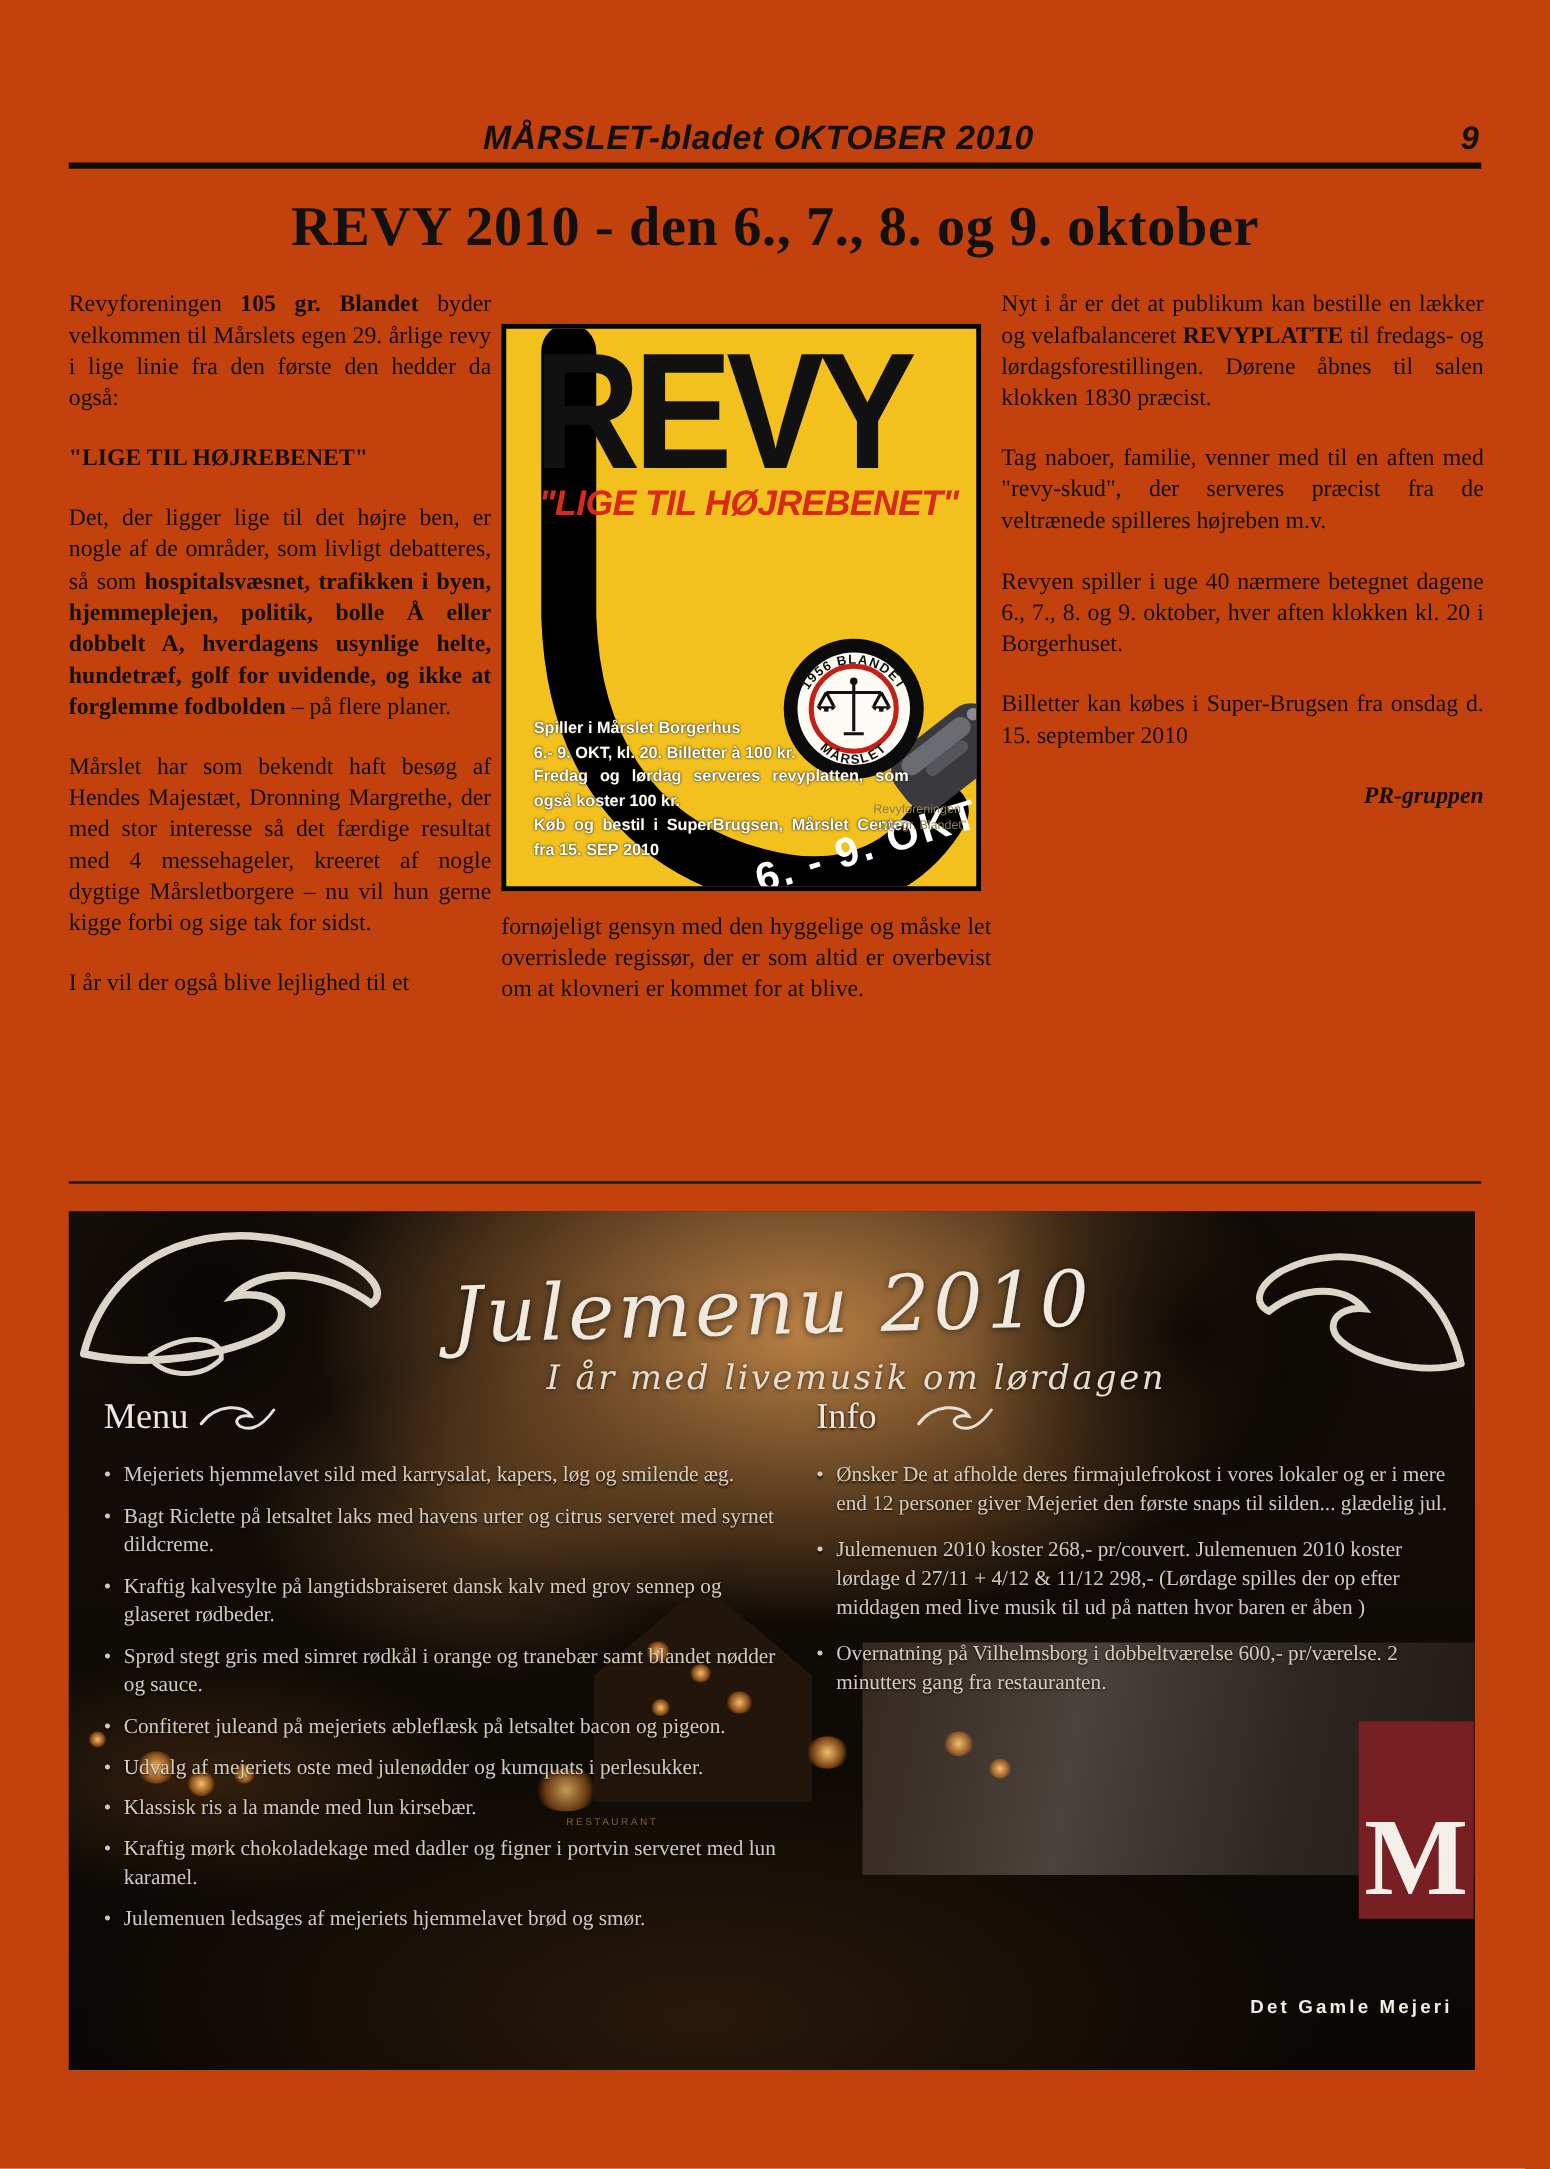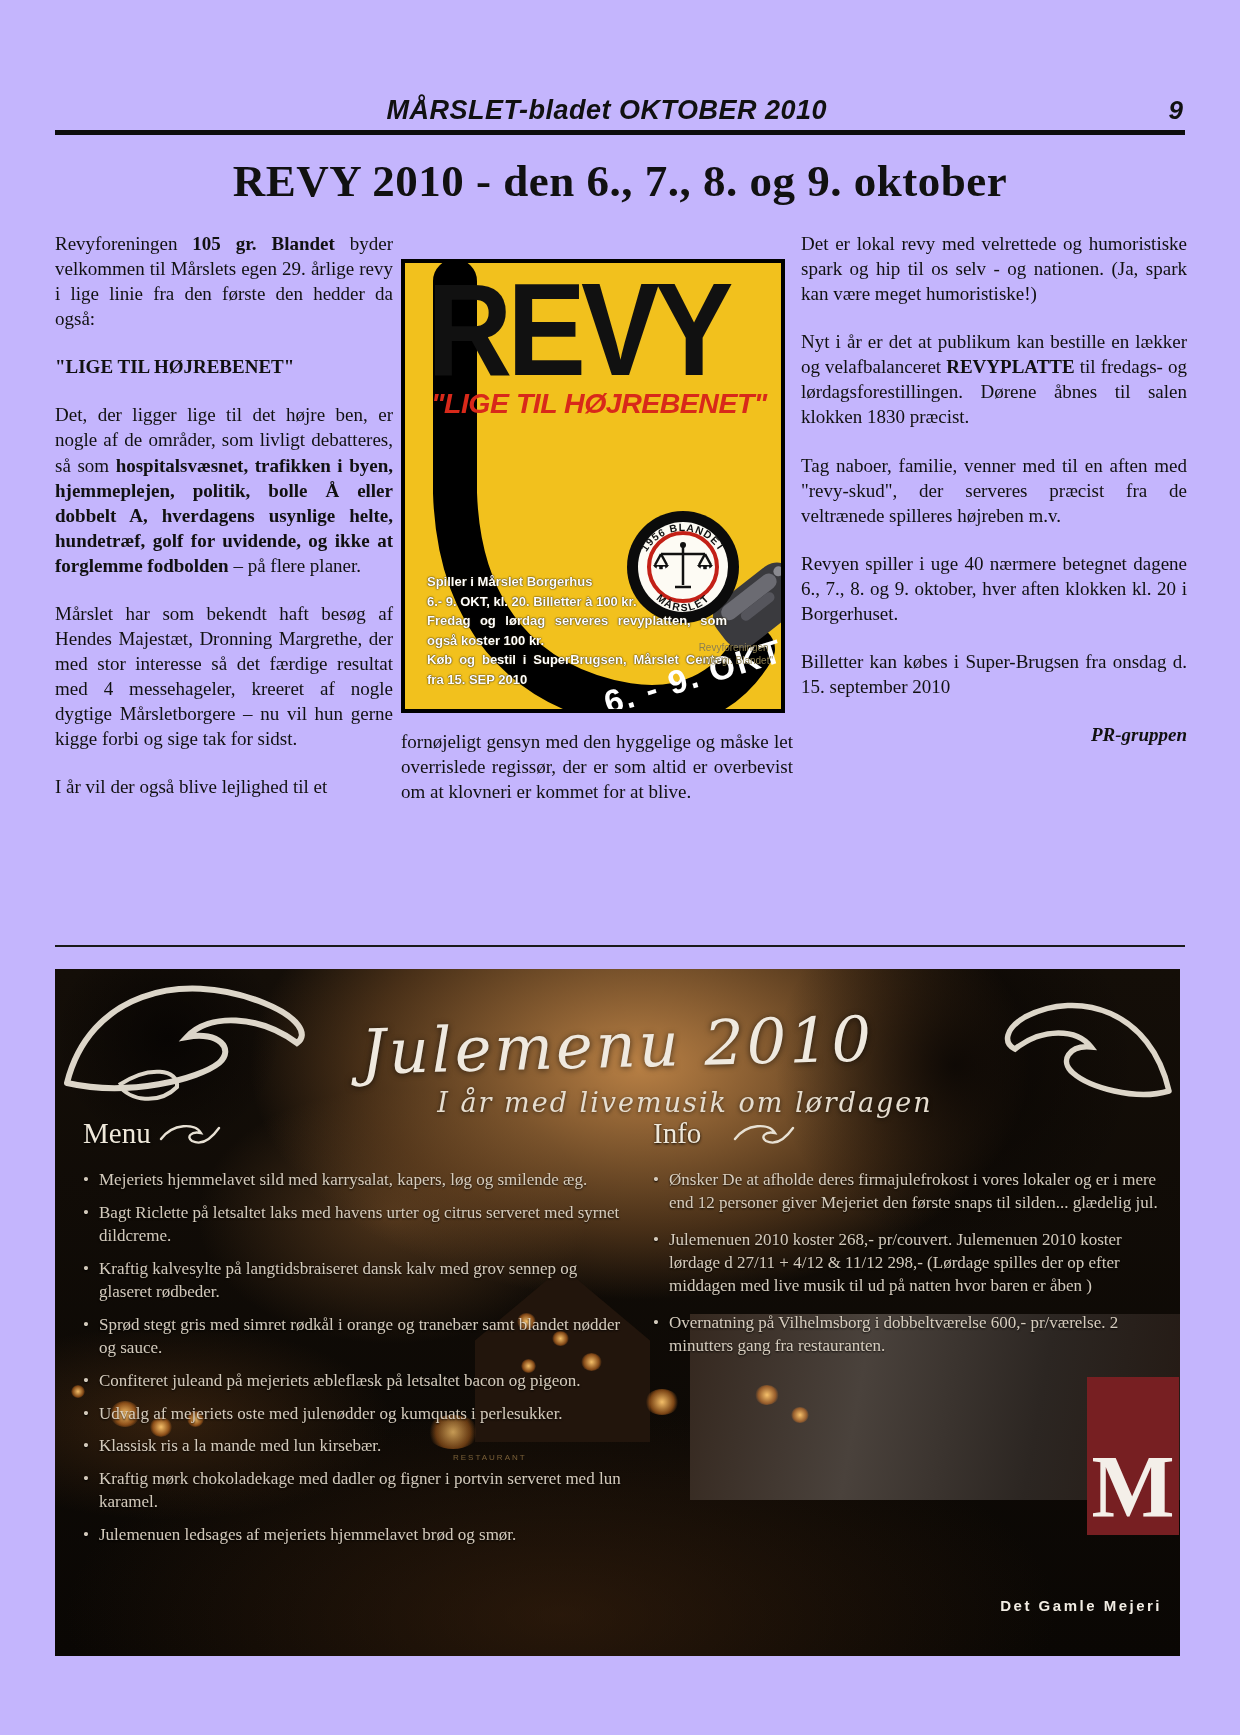--- a/index.html
+++ b/index.html
@@ -1,16 +1,16 @@
 <!DOCTYPE html>
 <html lang="da"><head>
 <meta charset="utf-8">
 <style>
   html,body{margin:0;padding:0;background:#e8e8e8;}
-  .page{width:1240px;height:1735px;background:#c4b5fd;margin:0 auto;position:relative;overflow:hidden;
+  .page{width:1240px;height:1735px;background:#c2410c;margin:0 auto;position:relative;overflow:hidden;
         font-family:"Liberation Serif",serif;color:#111;}
   .content{margin:0 55px;width:1130px;}
 
   
   .masthead-row{position:relative;padding-top:92px;border-bottom:5px solid #0d0d0d;height:38px;}
   .masthead{position:absolute;left:50%;transform:translateX(-53%);bottom:4px;
             font-family:"Liberation Sans",sans-serif;font-style:italic;font-weight:bold;
             font-size:27px;letter-spacing:.5px;}
   .pageno{position:absolute;right:2px;bottom:4px;font-family:"Liberation Sans",sans-serif;
           font-style:italic;font-weight:bold;font-size:26px;}
@@ -181,21 +181,20 @@
           <div class="poster-credit">
             <div>Revyforeningen</div>
             <div>"105 gr. Blandet"</div>
           </div>
         </div>
 
         <p style="margin-top:16px">fornøjeligt gensyn med den hyggelige og måske let overrislede regissør, der er som altid er overbevist om at klovneri er kommet for at blive.</p>
       </div>
 
       <div class="col">
-        <p>Det er lokal revy med velrettede og humoristiske spark og hip til os selv - og nationen. (Ja, spark kan være meget humoristiske!)</p>
         <p><span>Nyt i år er det at publikum kan bestille en lækker og velafbalanceret </span><b>REVYPLATTE</b><span> til fredags- og lørdagsforestillingen. Dørene åbnes til salen klokken 1830 præcist.</span></p>
         <p>Tag naboer, familie, venner med til en aften med "revy-skud", der serveres præcist fra de veltrænede spilleres højreben m.v.</p>
         <p>Revyen spiller i uge 40 nærmere betegnet dagene 6., 7., 8. og 9. oktober, hver aften klokken kl. 20 i Borgerhuset.</p>
         <p>Billetter kan købes i Super-Brugsen fra onsdag d. 15. september 2010</p>
         <p class="byline">PR-gruppen</p>
       </div>
     </div>
 
     <hr class="rule">
 

